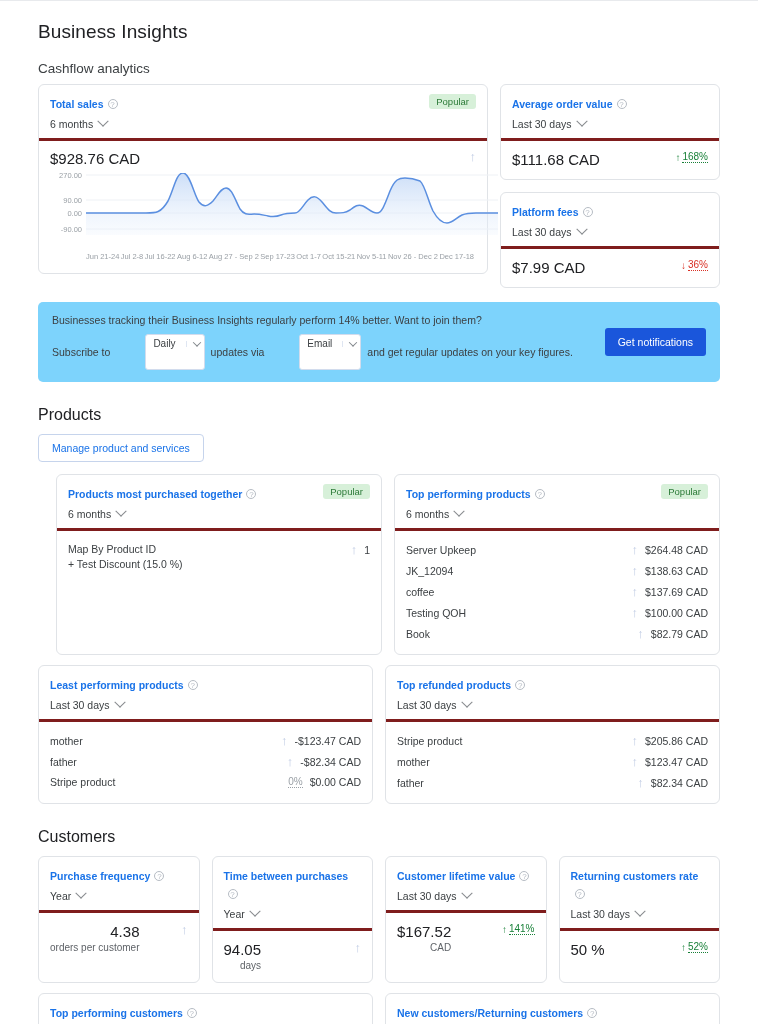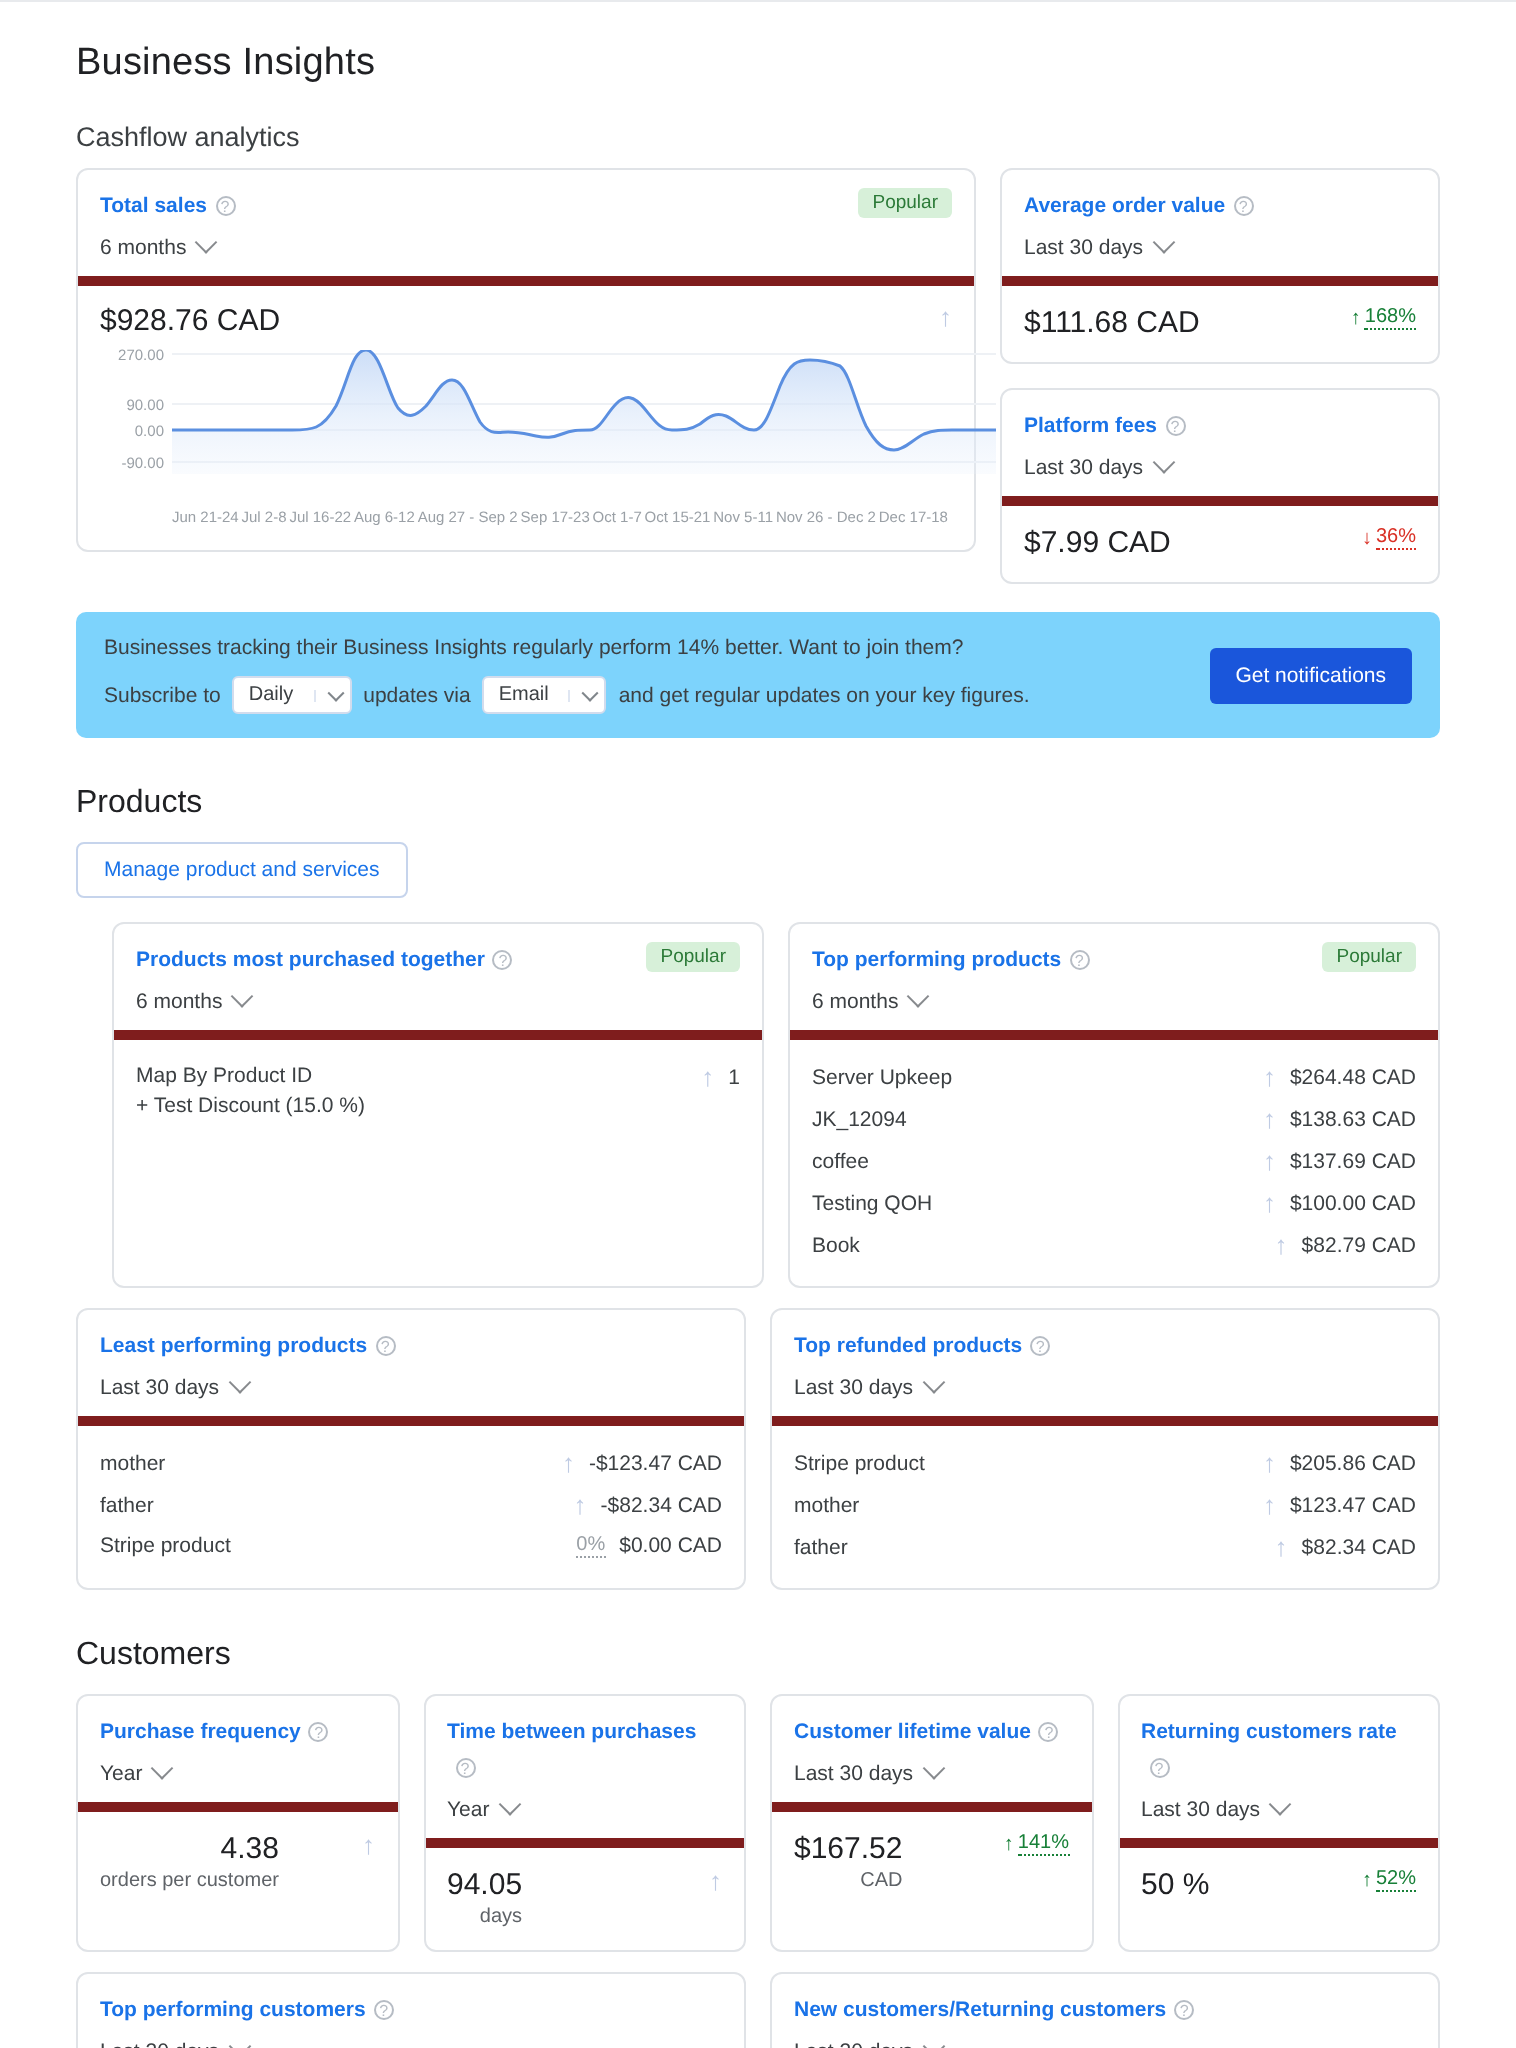--- a/index.html
+++ b/index.html
@@ -34,21 +34,21 @@
     color: #202124;
   }
 
   .card {
     background: #fff;
     border: 1px solid #e0e3e7;
     border-radius: 6px;
   }
   .card-head {
     padding: 9px 11px 8px 11px;
-    border-bottom: 5px solid #7f1d1d;
+    border-bottom: 3px solid #7f1d1d;
     position: relative;
   }
   .card-title {
     font-size: 10.5px;
     font-weight: bold;
     color: #1a73e8;
     display: inline-block;
     vertical-align: middle;
   }
   .help-icon {
@@ -167,27 +167,28 @@
     margin-top: 8px;
     display: flex; align-items: center; gap: 6px;
     font-size: 10.5px; color: #3c4043;
   }
   .mini-select {
     background: #fff;
     border: 1px solid #d2dced;
     border-radius: 3px;
     font-size: 10px;
     color: #3c4043;
-    padding: 3px 4px 3px 7px;
+    padding: 3px 4px 20px 7px;
     display: flex;
     align-items: center;
     gap: 10px;
     min-width: 58px;
     justify-content: space-between;
     cursor: pointer;
+    margin-left: 29px;
   }
   .mini-select .sep {
     border-left: 1px solid #dfe6f2;
     padding-left: 7px;
     display: flex; align-items: center;
   }
   .chev-sm {
     display: inline-block;
     width: 6px; height: 6px;
     border-right: 1.2px solid #80868b;

